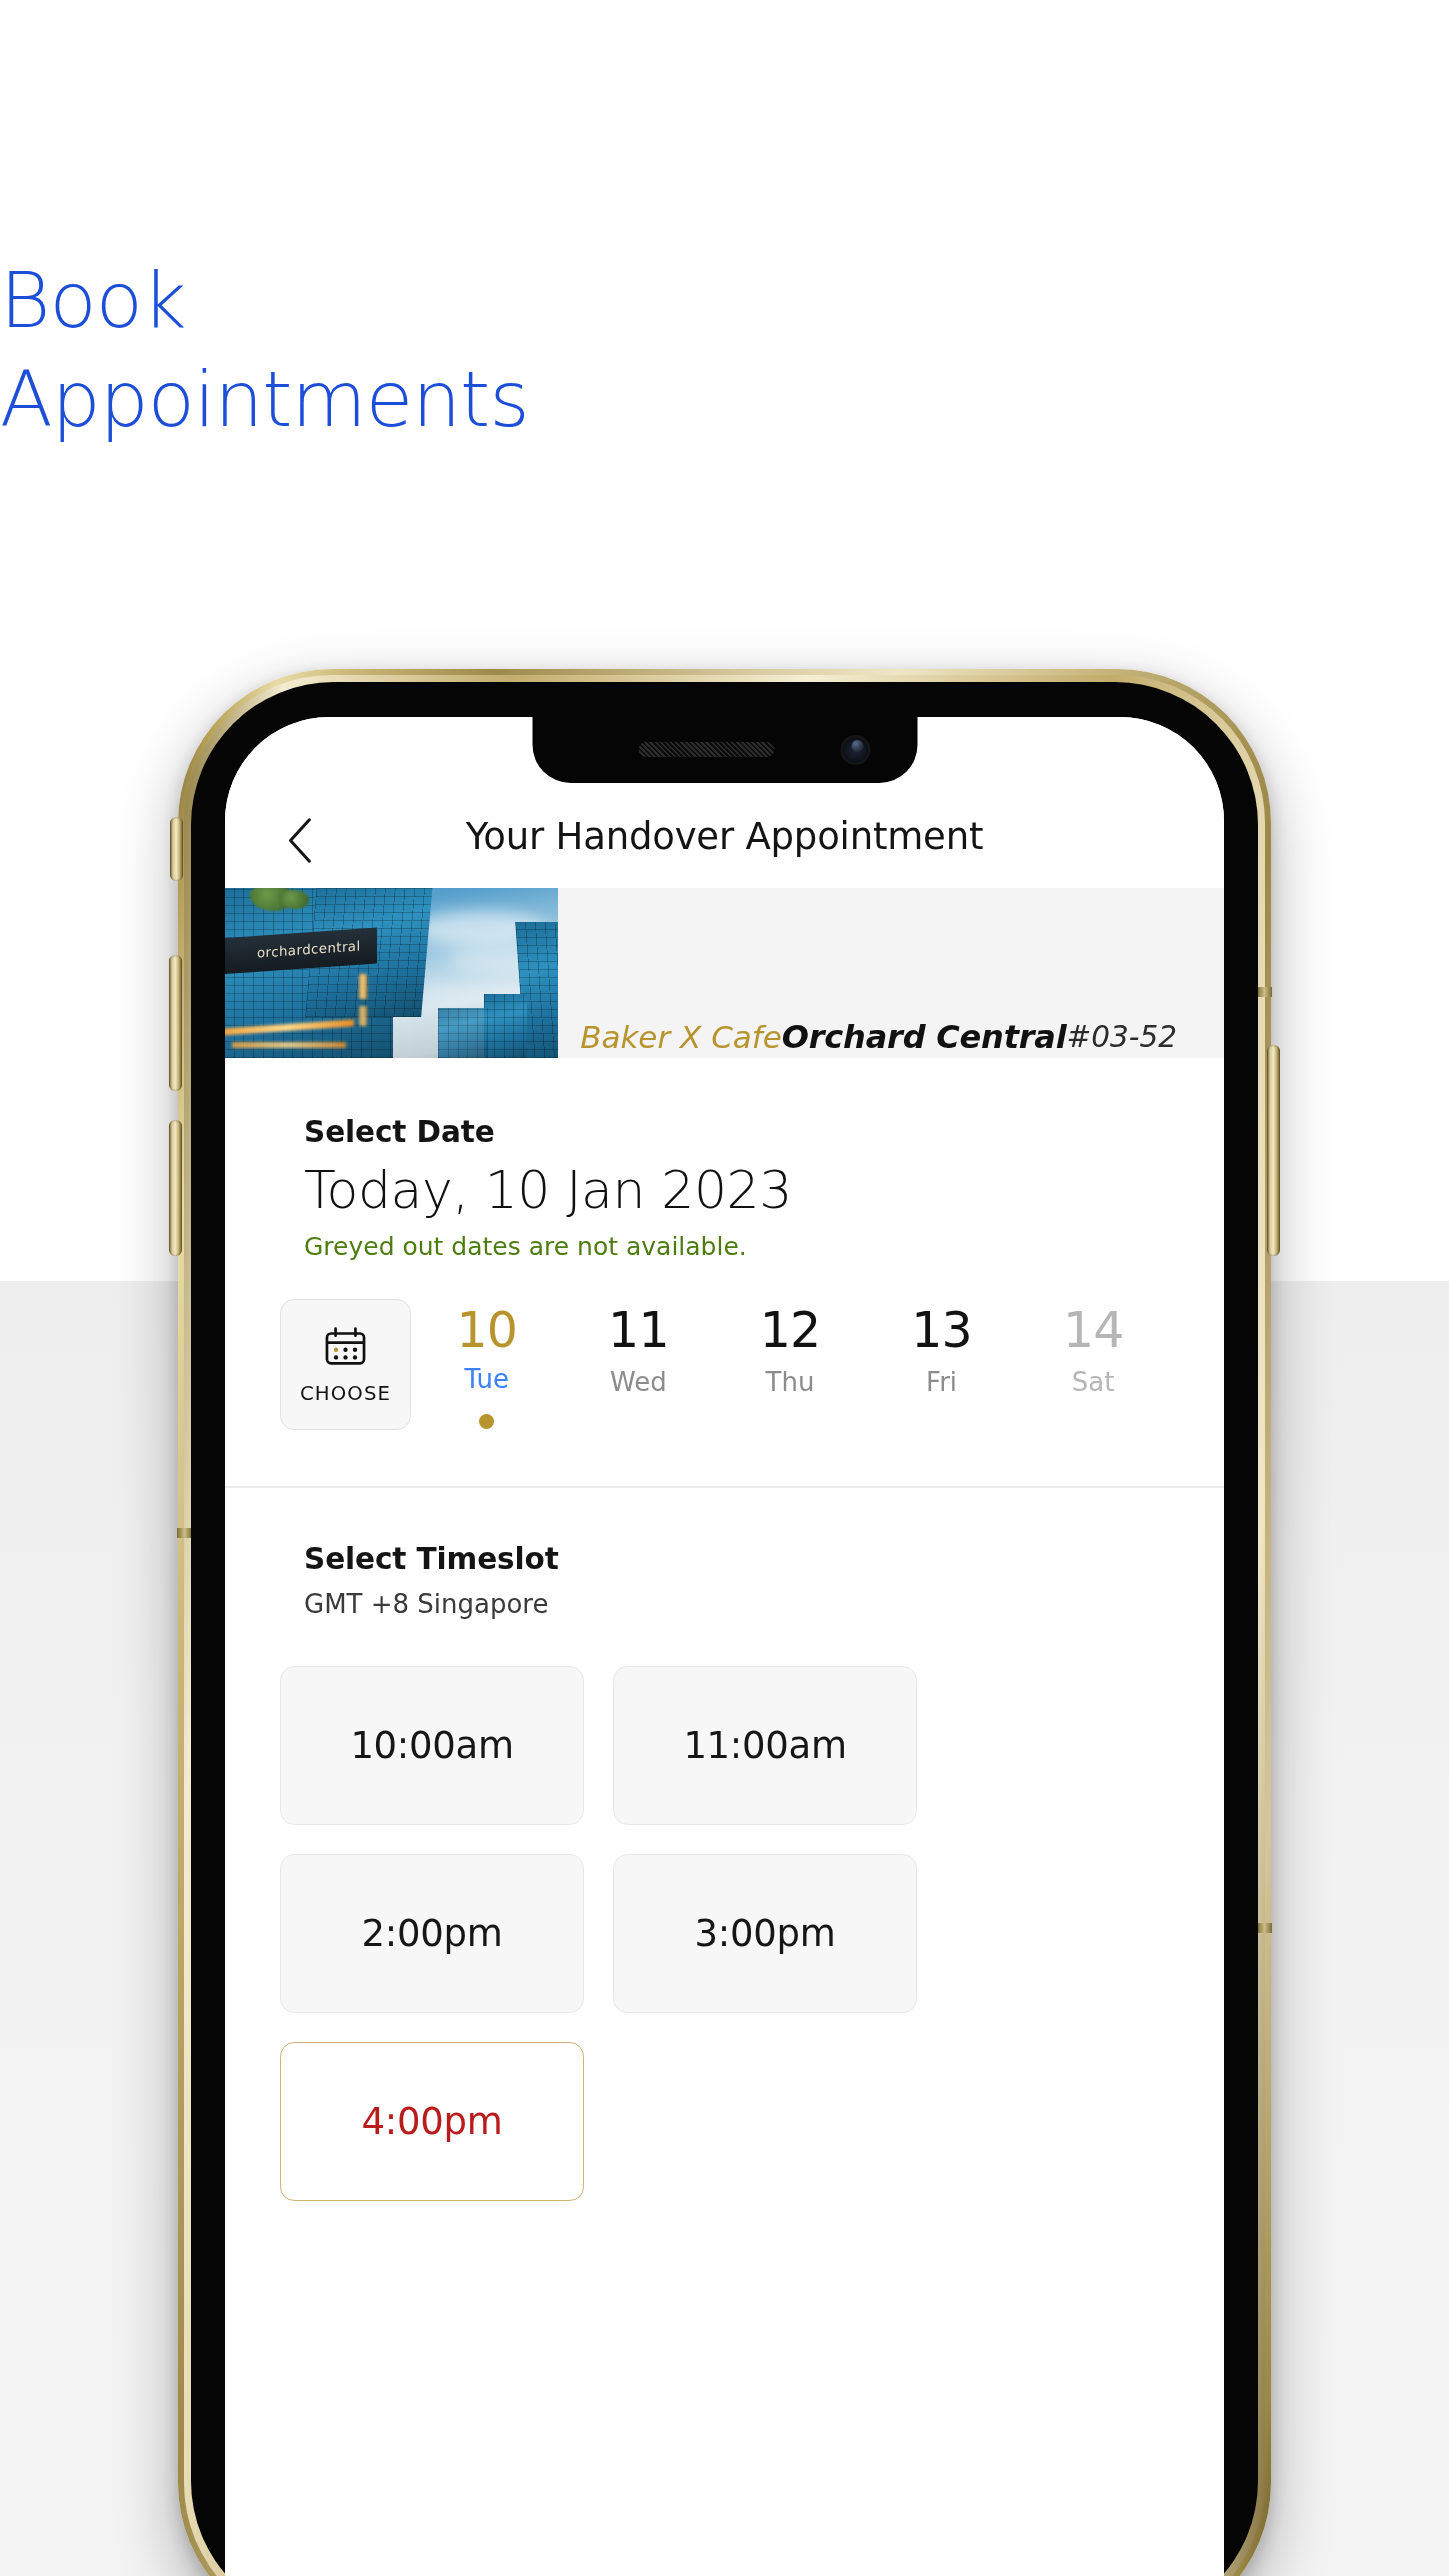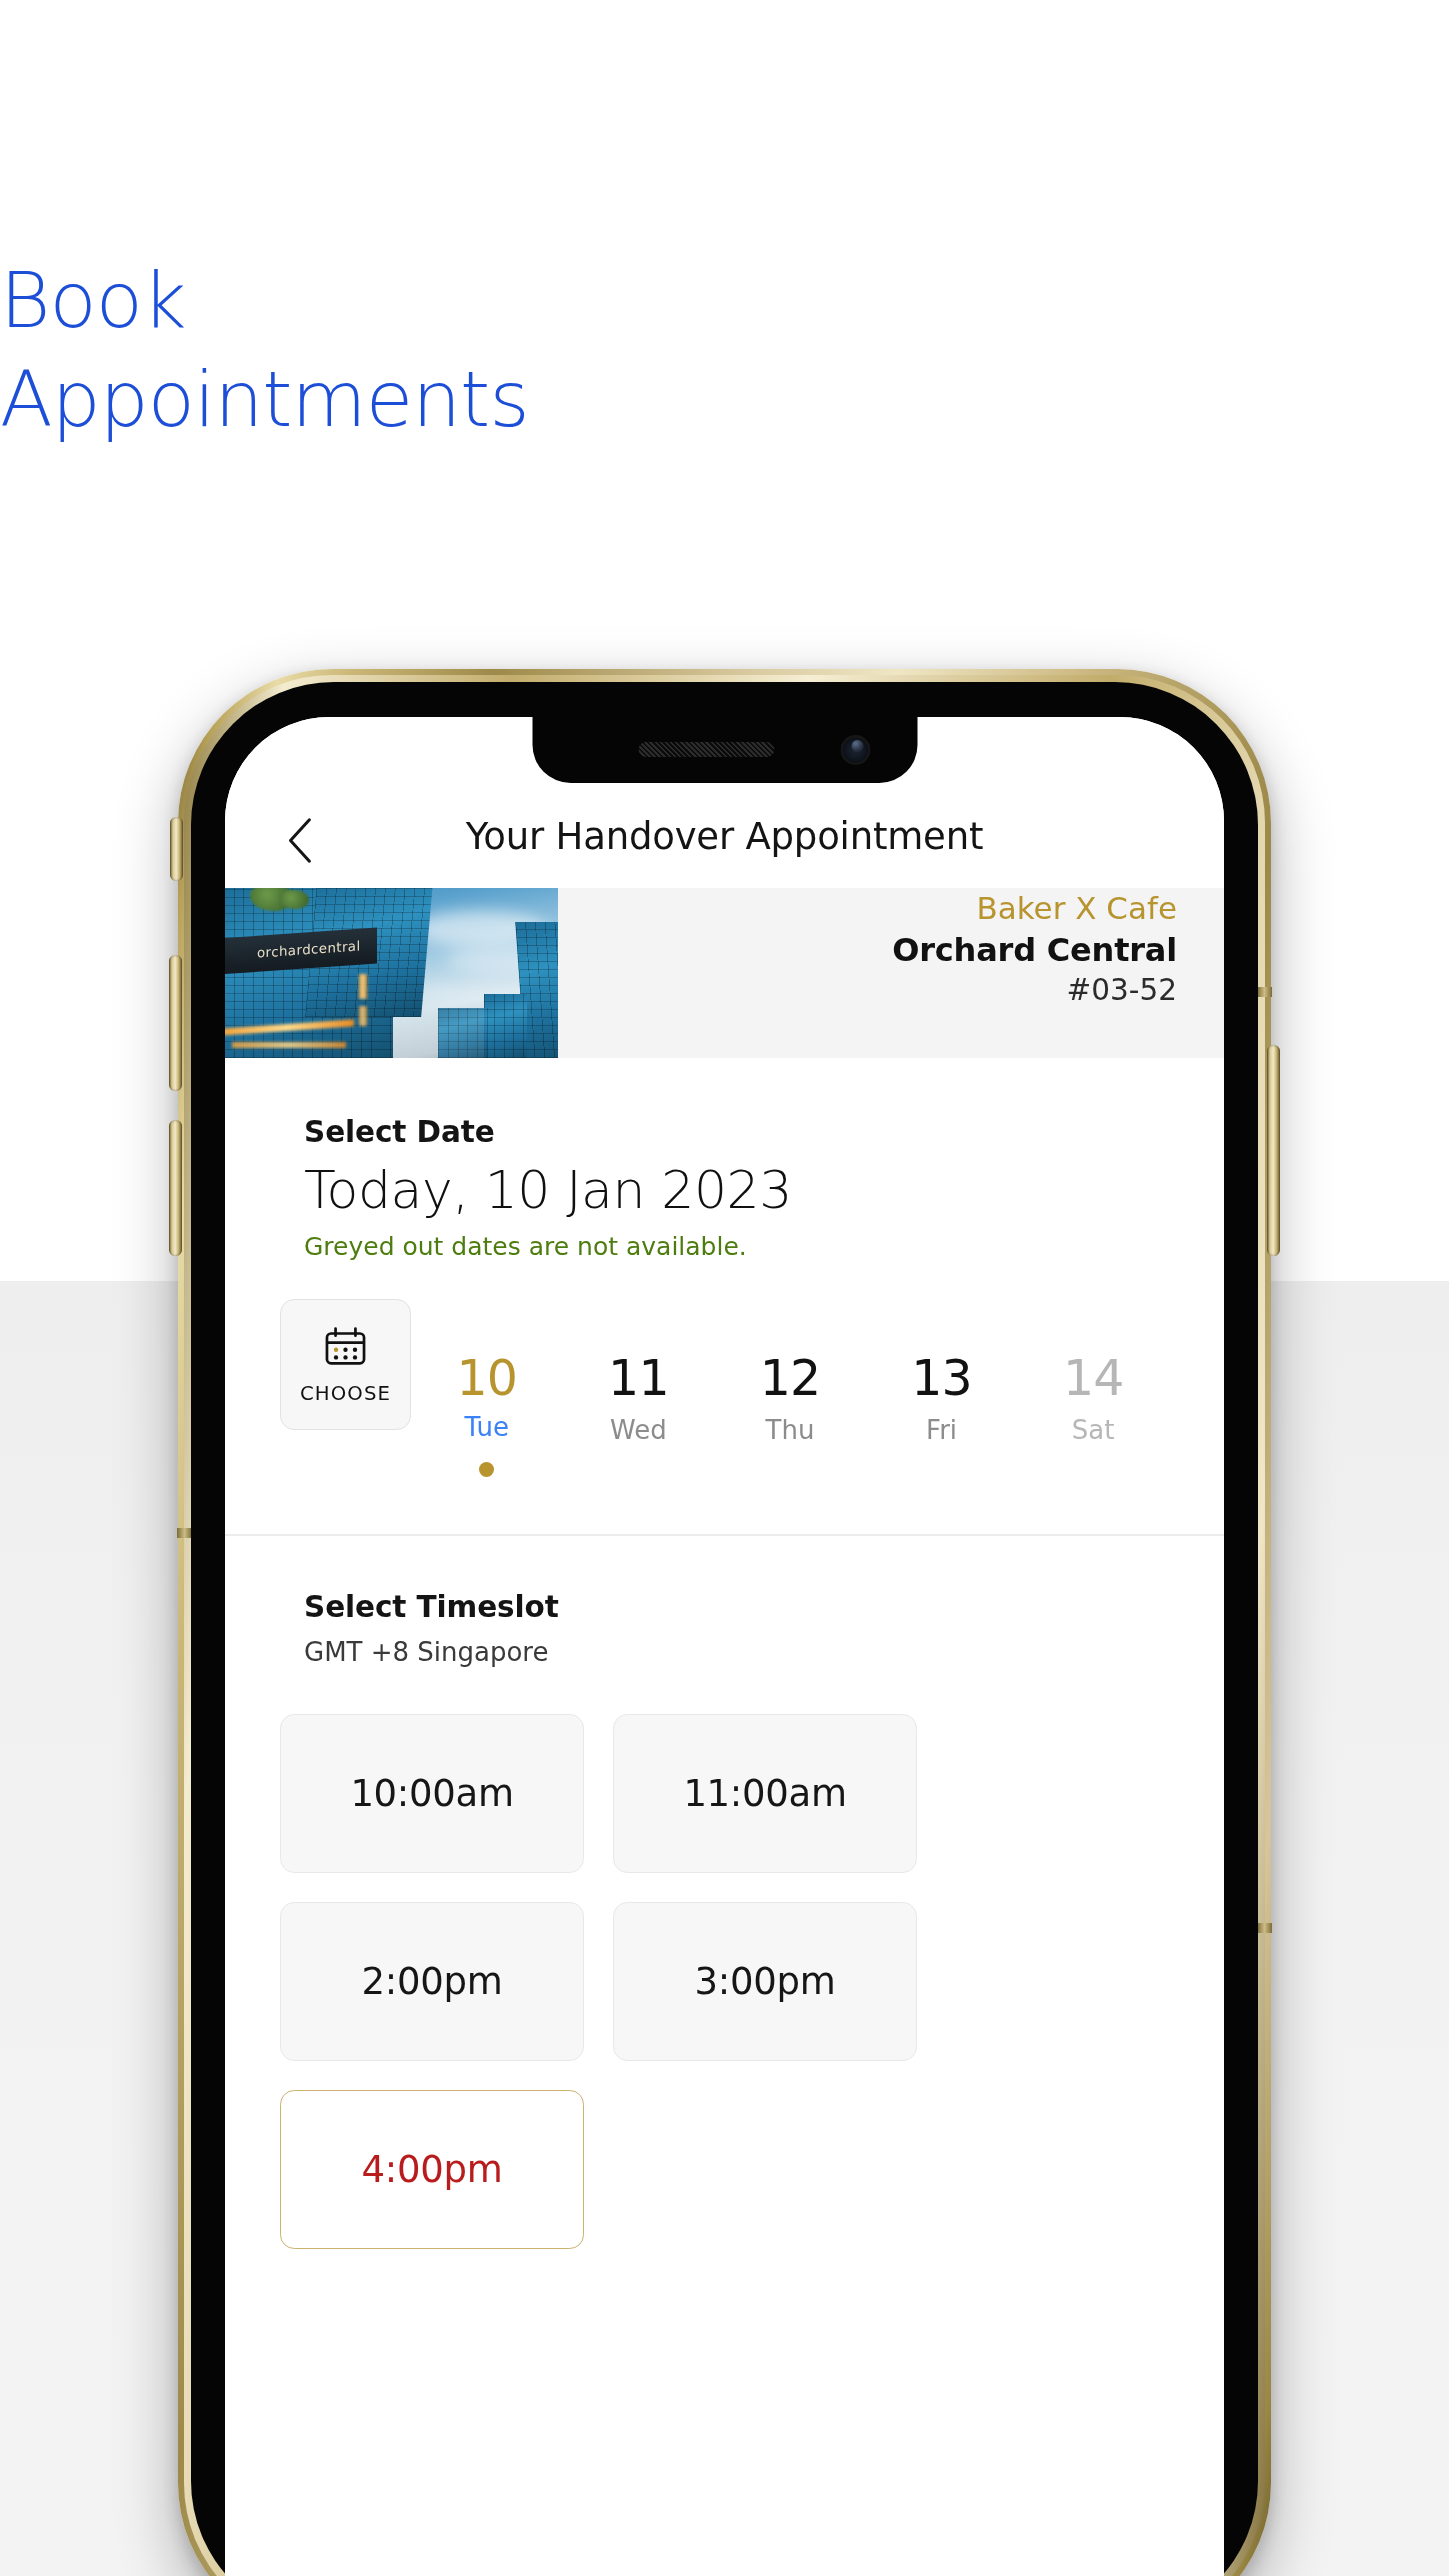--- a/index.html
+++ b/index.html
@@ -116,22 +116,23 @@
   .ph-tower{position:absolute;background:
       repeating-linear-gradient(0deg,rgba(0,0,0,.22) 0 0.9px,rgba(255,255,255,0) 0.9px 8px),
       repeating-linear-gradient(90deg,rgba(0,0,0,.25) 0 0.9px,rgba(255,255,255,0) 0.9px 9.8px),
       linear-gradient(165deg,#1c6d99 0%,#2e91bf 35%,#1d6f9c 70%,#14506f 100%);}
   .ph-sign{position:absolute;background:linear-gradient(180deg,#243039,#141b21);}
   .ph-signtext{position:absolute;color:#e8dfc8;font-family:"DejaVu Sans",sans-serif;
      font-size:13.4px;letter-spacing:0.4px;white-space:nowrap;}
   .ph-glow{position:absolute;background:linear-gradient(90deg,#f0a13a,#ffd98a,#e88c24);filter:blur(1.8px);}
   .ph-green{position:absolute;background:radial-gradient(circle at 40% 40%,#6c9a4a,#355c26);border-radius:40% 50% 45% 55%;filter:blur(0.9px);}
   #venue-meta{
-    flex:1;display:flex;flex-direction:column;justify-content:flex-start;align-items:flex-end;
+    flex:1;display:flex;flex-direction:row;justify-content:flex-end;align-items:flex-end;
     padding:0 47px 0 0;
+    font-style:italic;
   }
   #venue-brand{font-family:"DejaVu Sans",sans-serif;font-size:31px;font-weight:400;color:#b8942f;line-height:1.32;}
   #venue-name{font-family:"DejaVu Sans",sans-serif;font-size:32px;font-weight:700;color:#111111;line-height:1.32;letter-spacing:-0.2px;}
   #venue-unit{font-family:"DejaVu Sans",sans-serif;font-size:29.5px;font-weight:400;color:#2b2b2b;line-height:1.34;}
 
   
   #date-section{padding:57px 0 0 0;background:#fff;}
   .sec-pad{padding:0 79px;}
   #date-label{font-family:"DejaVu Sans",sans-serif;font-size:29.5px;font-weight:700;color:#141414;letter-spacing:-0.1px;}
   #date-today{font-family:"DejaVu Sans",sans-serif;font-size:52px;font-weight:300;color:#101010;
@@ -139,21 +140,21 @@
   #date-note{font-family:"DejaVu Sans",sans-serif;font-size:25px;font-weight:400;color:#4d7c0f;margin-top:14.3px;}
 
   #date-strip{display:flex;align-items:flex-start;margin-top:38px;padding:0 55px;gap:0;}
   #choose-btn{
     width:131px;height:131px;flex:none;border:1.4px solid #e2e2e2;border-radius:14.3px;
     background:#f7f7f7;display:flex;flex-direction:column;align-items:center;justify-content:center;
     gap:10.7px;cursor:pointer;
   }
   #choose-label{font-family:"DejaVu Sans",sans-serif;font-size:19.7px;font-weight:400;color:#111;letter-spacing:1.1px;}
   .day{flex:1;display:flex;flex-direction:column;align-items:center;padding-top:7.2px;cursor:pointer;}
-  .day-num{font-family:"DejaVu Sans",sans-serif;font-size:49px;font-weight:400;line-height:1.02;color:#121212;letter-spacing:-0.9px;margin-top:48px;}
+  .day-num{font-family:"DejaVu Sans",sans-serif;font-size:49px;font-weight:400;line-height:1.02;color:#121212;letter-spacing:-0.9px;}
   .day-name{font-family:"DejaVu Sans",sans-serif;font-size:26px;font-weight:400;color:#8c8c8c;margin-top:10.7px;}
   .day.sel .day-num{color:#b8942f;}
   .day.sel .day-name{color:#3b82f6;margin-top:8px;}
   .day.off .day-num{color:#b6b6b6;}
   .day.off .day-name{color:#b6b6b6;}
   .day-dot{width:15px;height:15px;border-radius:50%;background:#b8942f;margin-top:19.7px;}
   .day-dot.hide{background:transparent;}
 
   #divider{height:1.8px;background:#ededed;margin:55px 0 0 0;}
 

